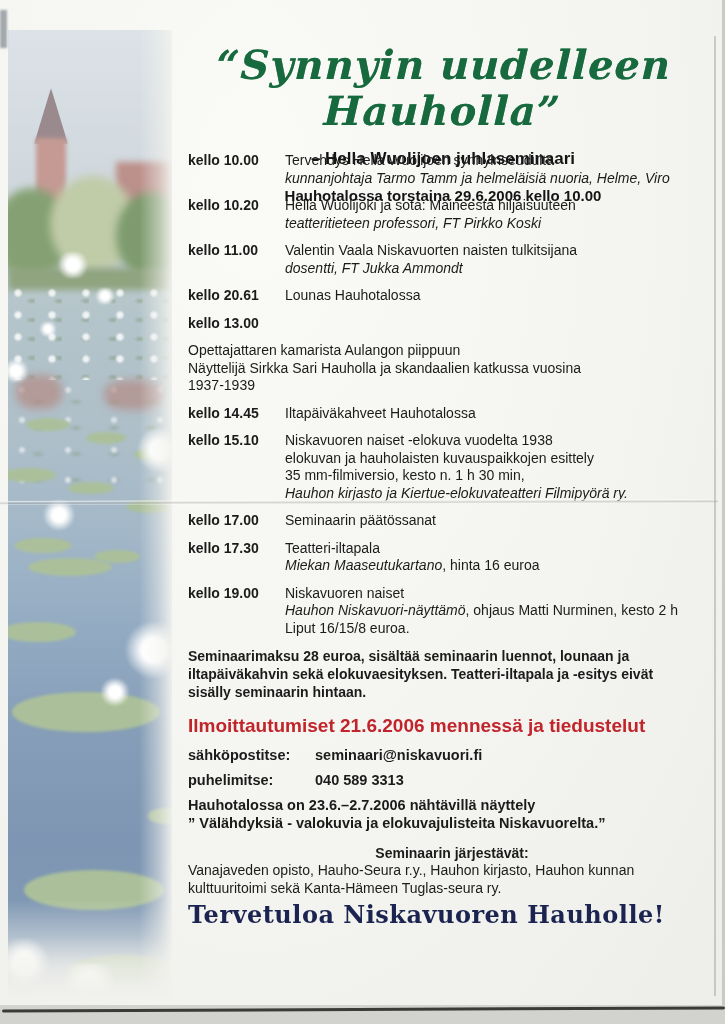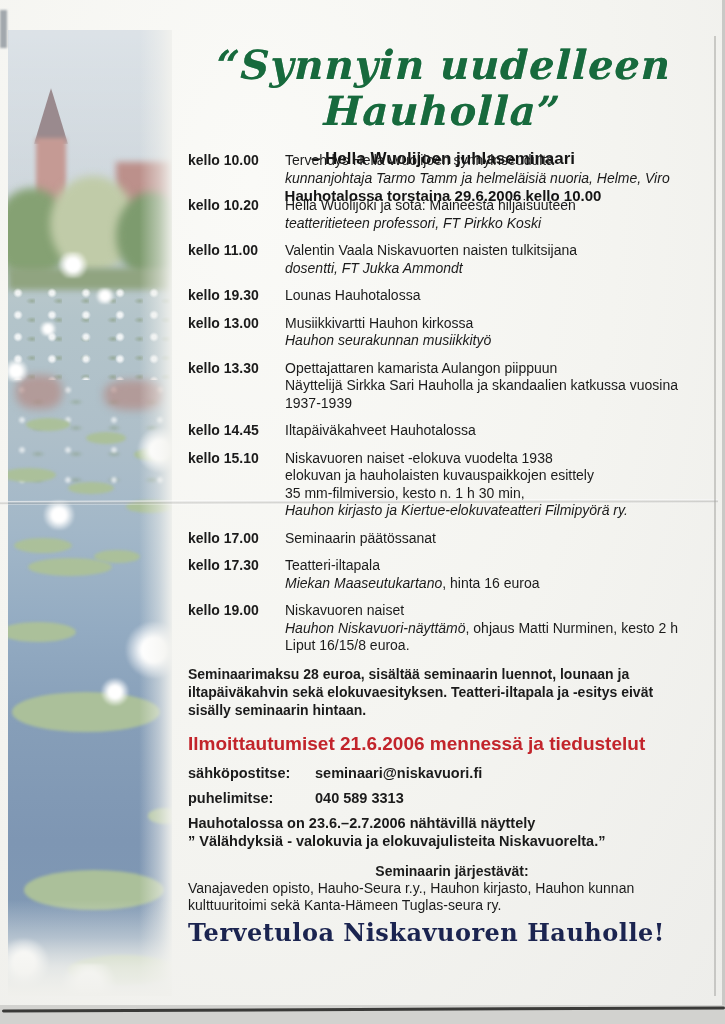--- a/index.html
+++ b/index.html
@@ -166,34 +166,29 @@
           </div>
         </div>
         <div class="sched-row">
           <div class="sched-time">kello 11.00</div>
           <div class="sched-content">
             <div class="sched-title">Valentin Vaala Niskavuorten naisten tulkitsijana</div>
             <div class="sched-line"><span class="it">dosentti, FT Jukka Ammondt</span></div>
           </div>
         </div>
         <div class="sched-row">
-          <div class="sched-time">kello 19.30</div>
+          <div class="sched-time">kello 20.61</div>
           <div class="sched-content">
             <div class="sched-title">Lounas Hauhotalossa</div>
           </div>
         </div>
         <div class="sched-row">
           <div class="sched-time">kello 13.00</div>
-          <div class="sched-content">
-            <div class="sched-title">Musiikkivartti Hauhon kirkossa</div>
-            <div class="sched-line"><span class="it">Hauhon seurakunnan musiikkityö</span></div>
-          </div>
-        </div>
-        <div class="sched-row">
-          <div class="sched-time">kello 13.30</div>
+        </div>
+        <div class="sched-row">
           <div class="sched-content">
             <div class="sched-title">Opettajattaren kamarista Aulangon piippuun</div>
             <div class="sched-line"><span>Näyttelijä Sirkka Sari Hauholla ja skandaalien katkussa vuosina</span></div>
             <div class="sched-line"><span>1937-1939</span></div>
           </div>
         </div>
         <div class="sched-row">
           <div class="sched-time">kello 14.45</div>
           <div class="sched-content">
             <div class="sched-title">Iltapäiväkahveet Hauhotalossa</div>

